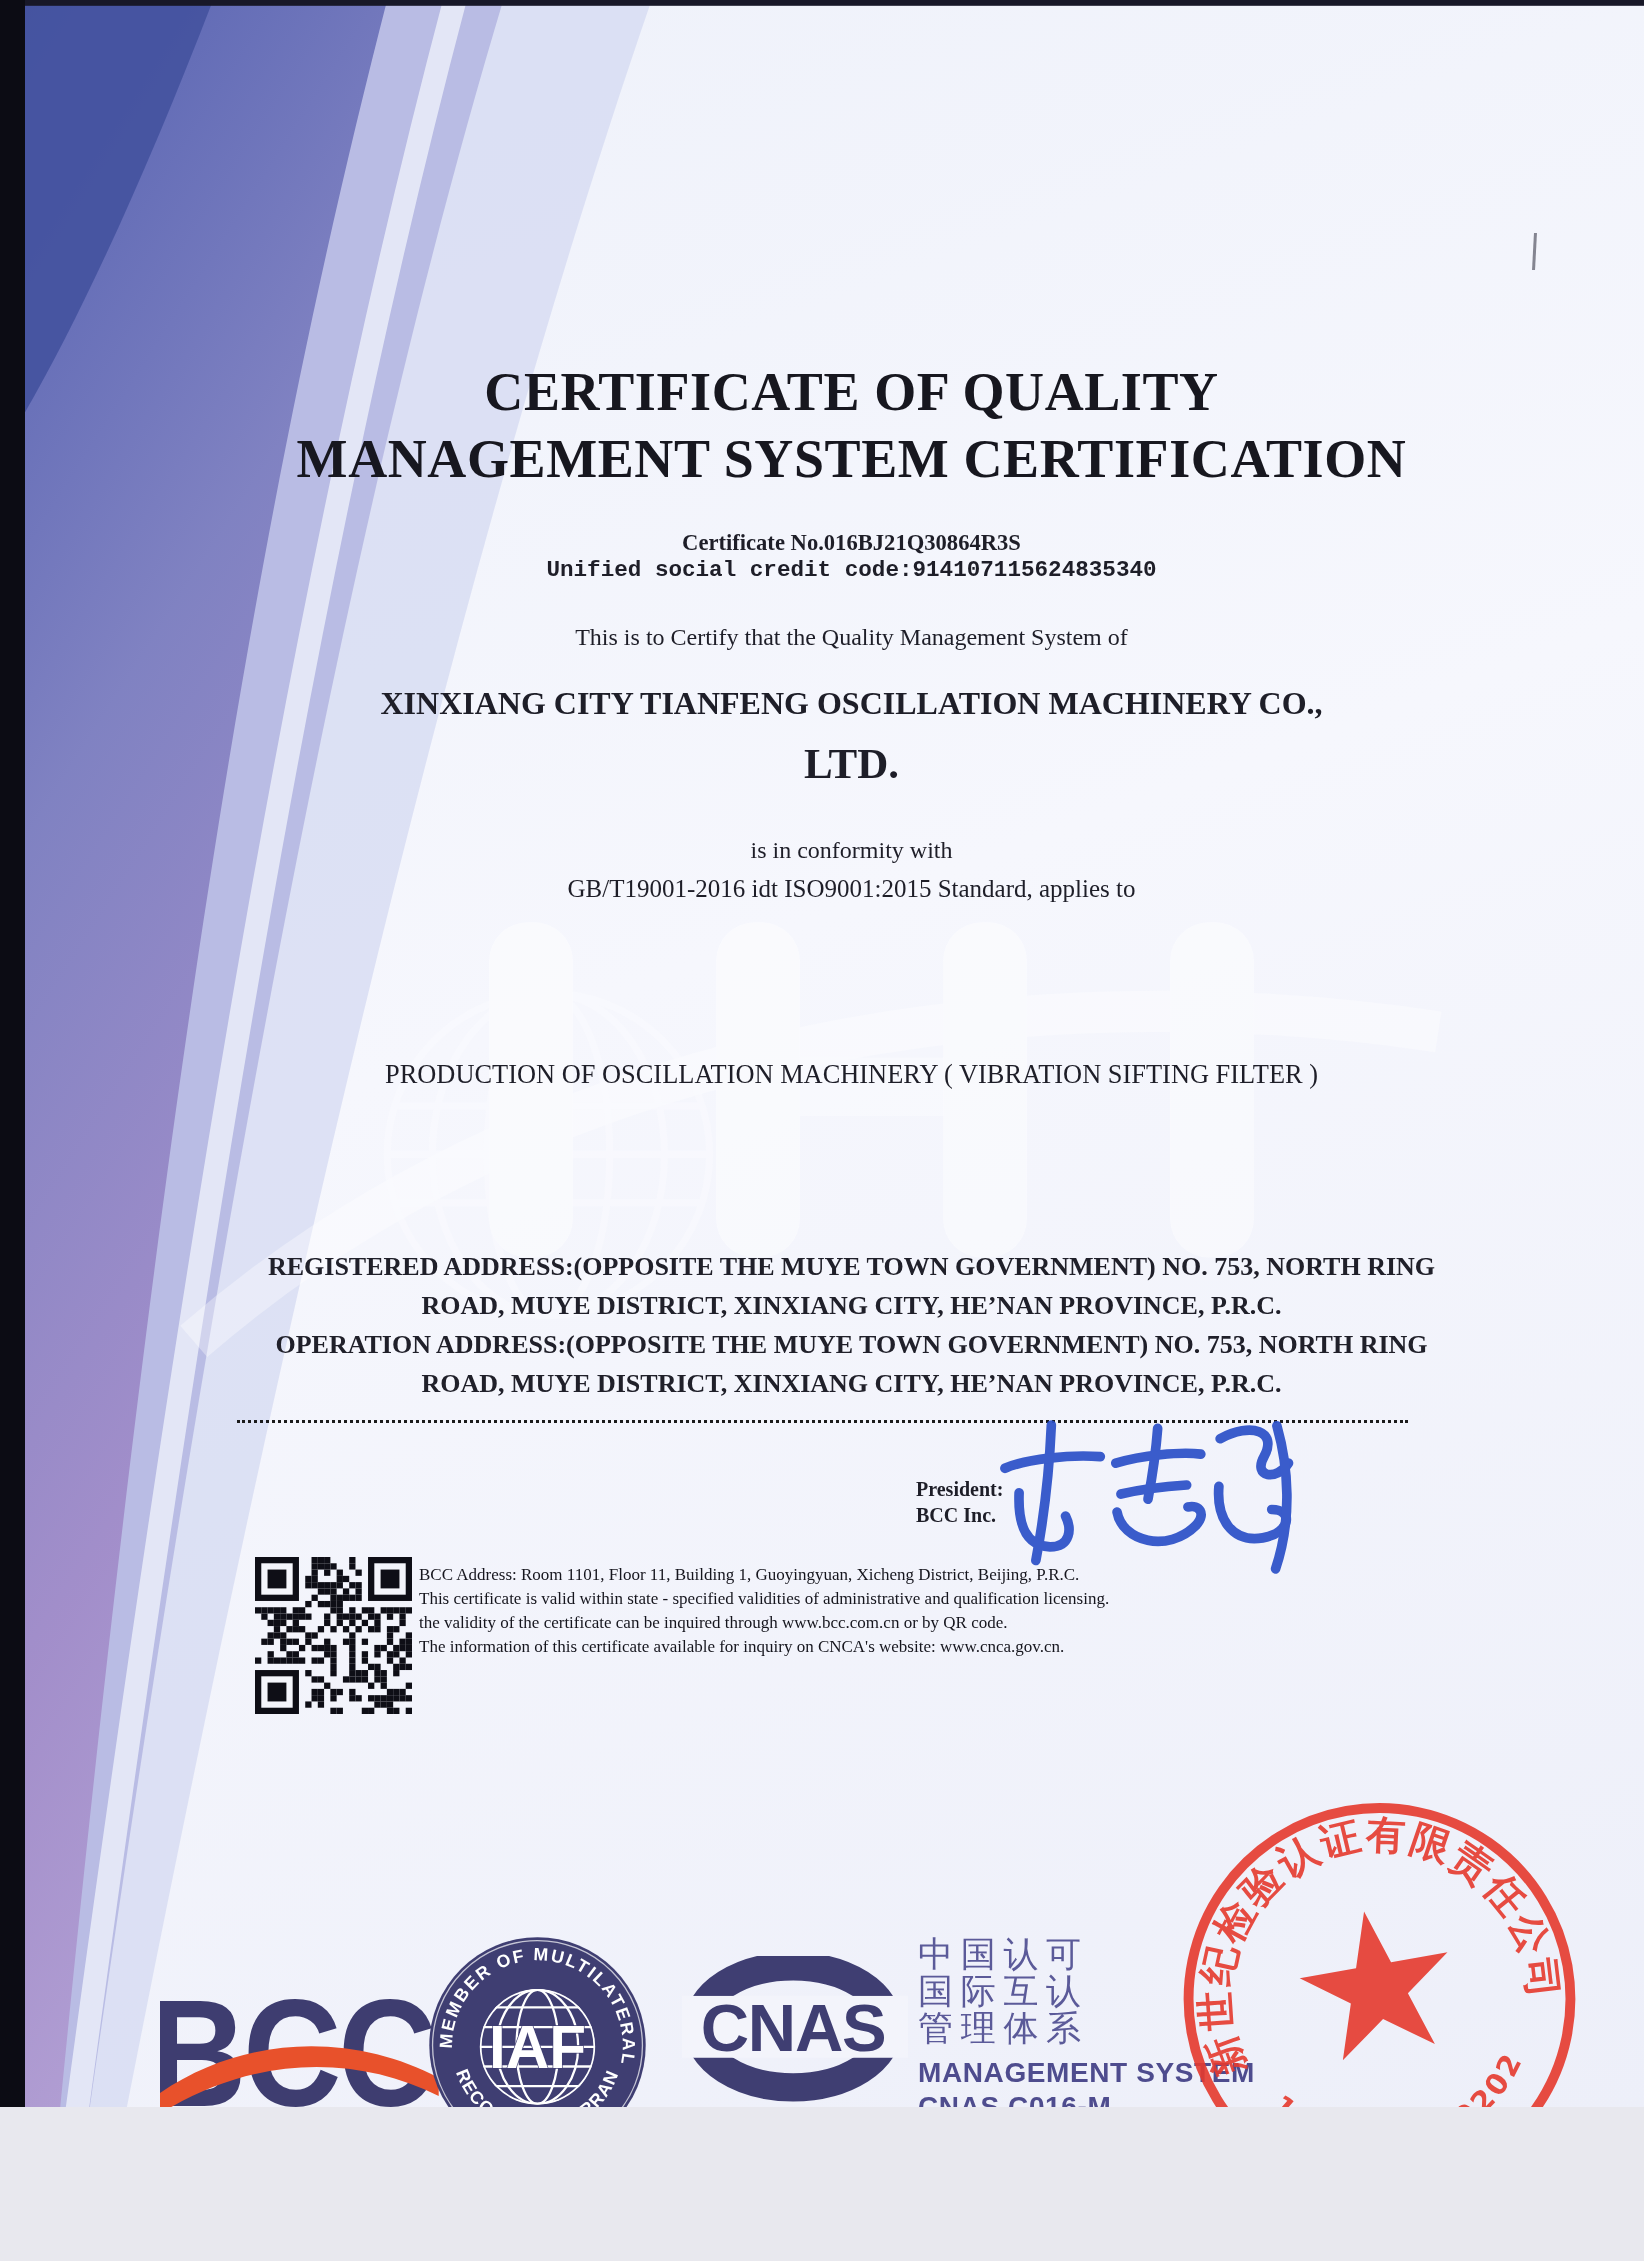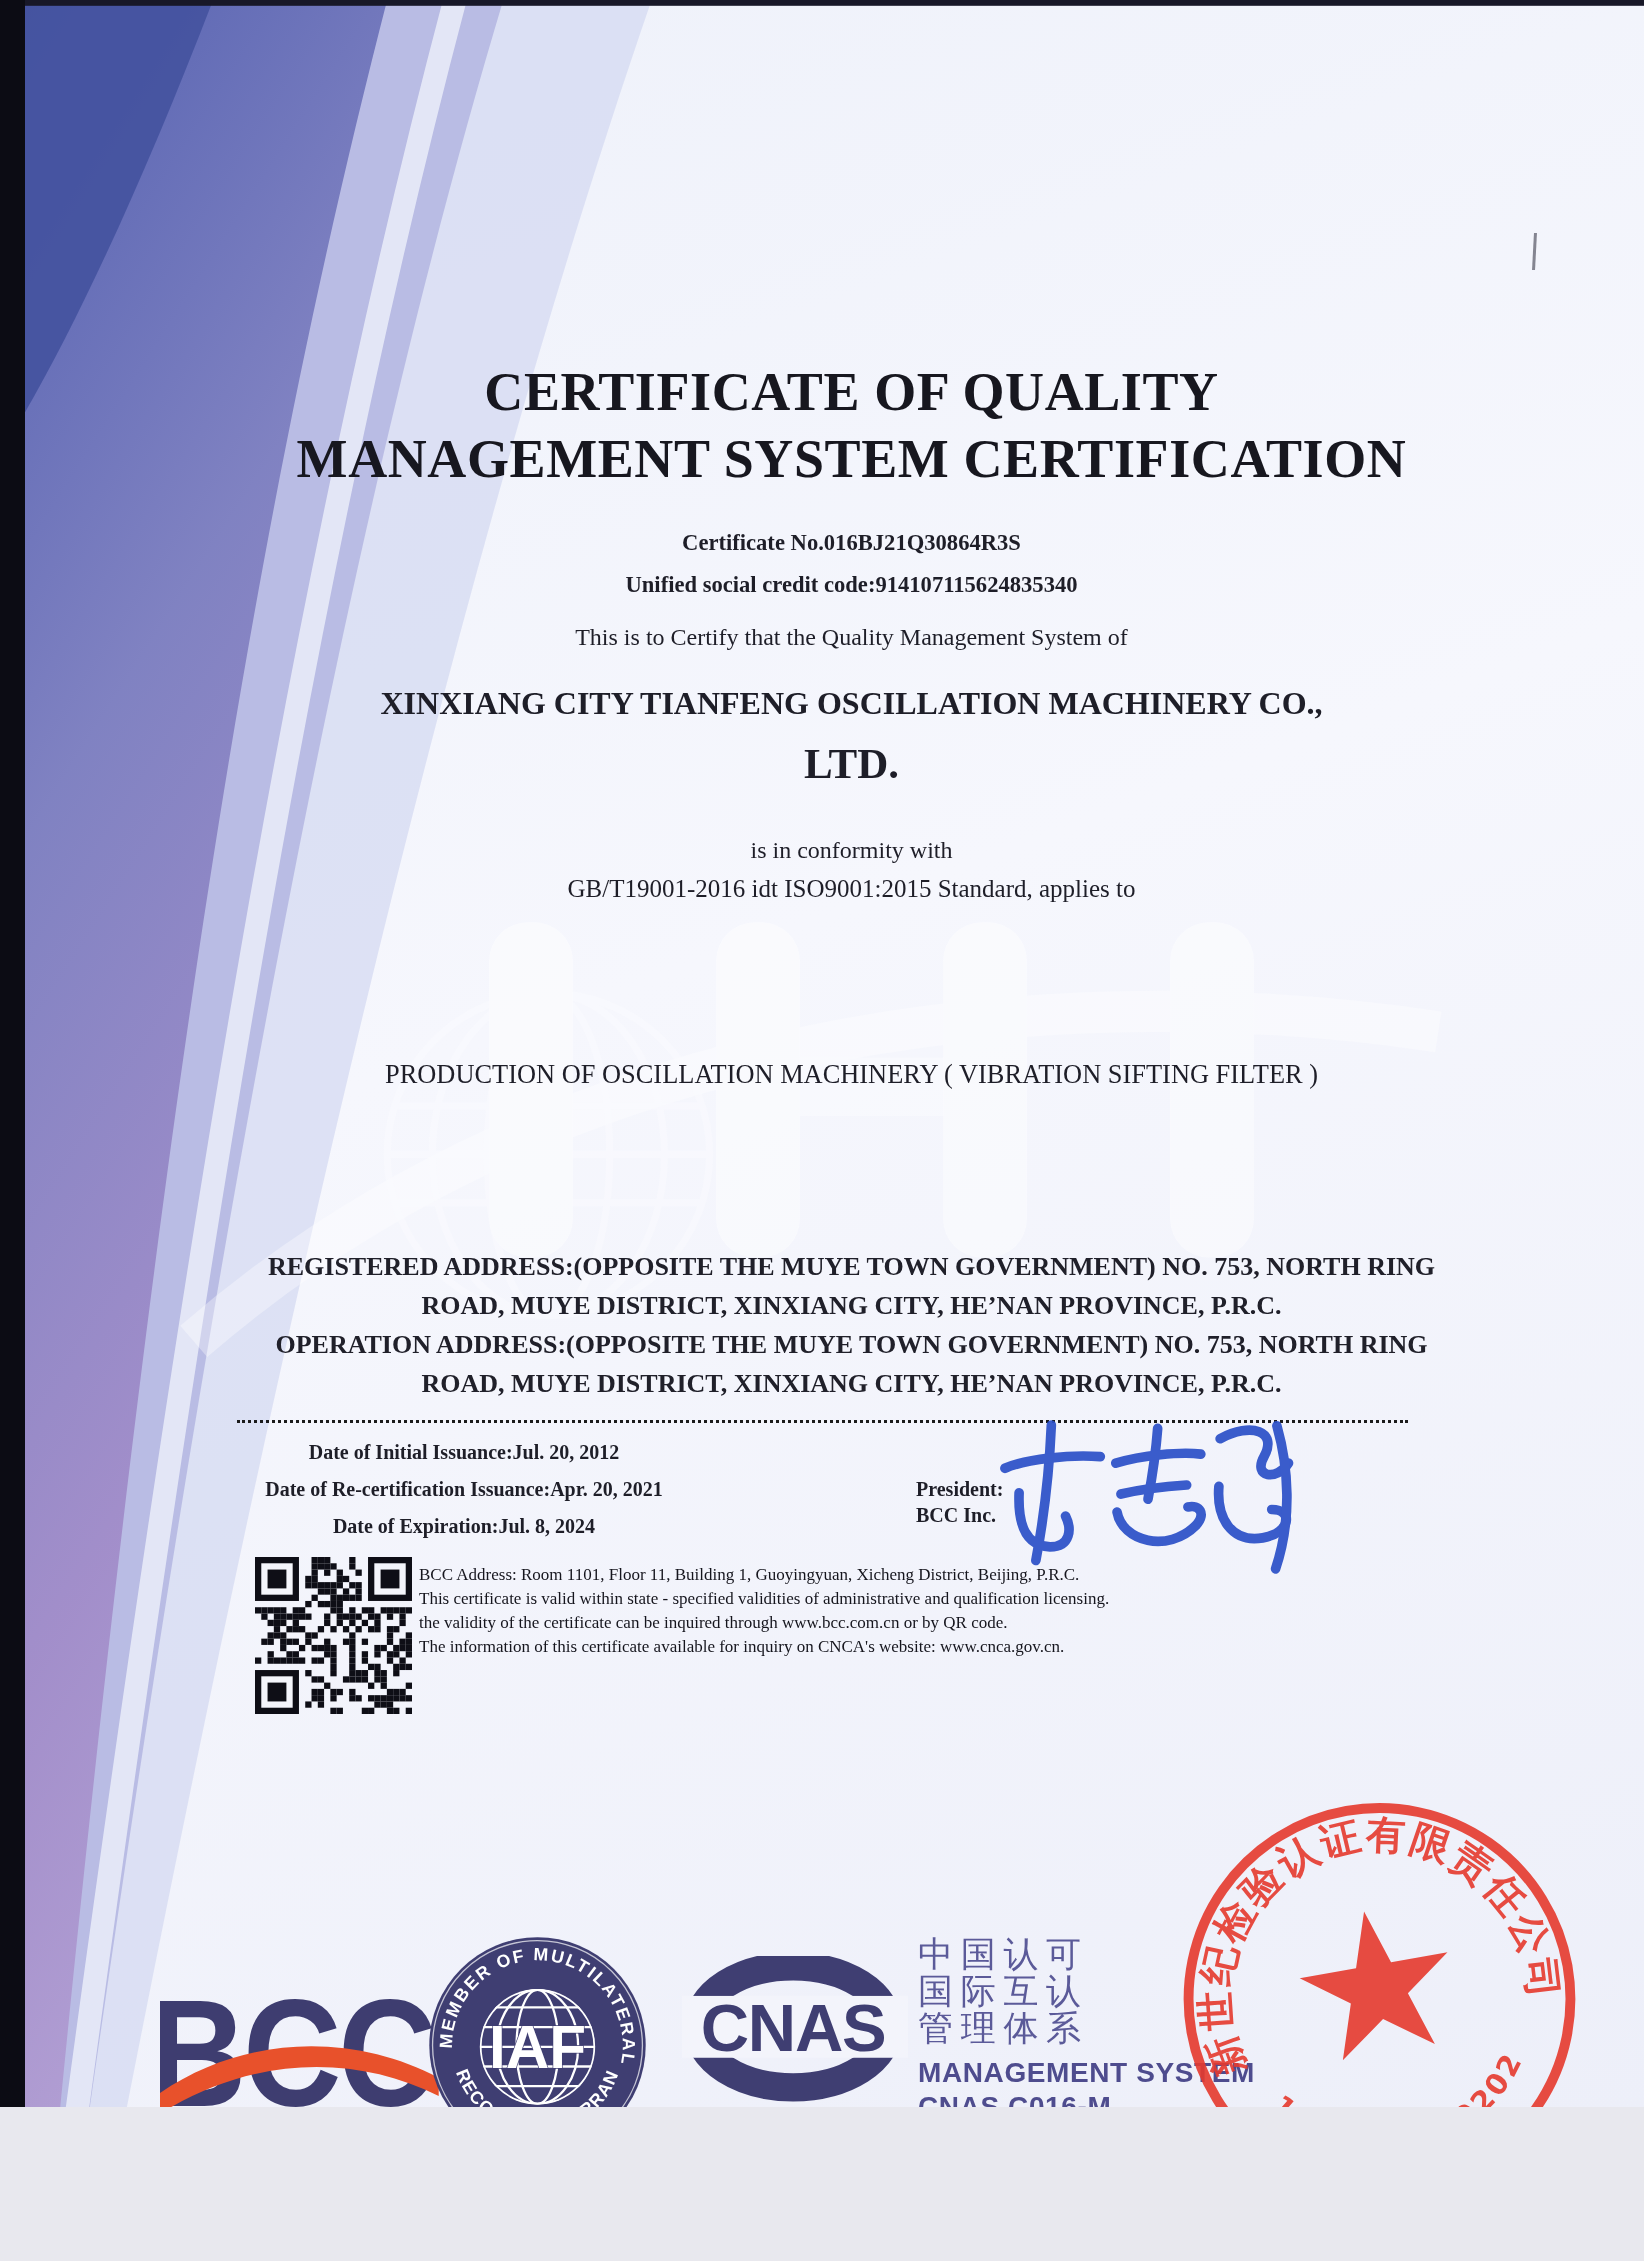--- a/index.html
+++ b/index.html
@@ -7,21 +7,21 @@
     background:linear-gradient(160deg,#eef1fa 0%,#f6f7fd 45%,#edeff9 100%);
     font-family:"Liberation Serif",serif;color:#1e1e28;}
   .abs{position:absolute;}
   .ctr{left:58px;right:0;text-align:center;}
   .bold{font-weight:bold;}
   .edge-left{left:0;top:0;width:24.5px;height:2261px;background:#0c0c14;z-index:5;}
   .bands{left:0;top:0;z-index:0;}
   .txt{z-index:2;}
   .title{top:359px;font-size:54px;line-height:67px;font-weight:bold;letter-spacing:0.6px;color:#17171f;}
   .certno{top:530px;font-size:22.6px;}
-  .credit{top:572px;font-size:22.6px;}
+  .credit{top:557px;font-size:22.6px;font-family:Liberation Mono, monospace;}
   .certify{top:624px;font-size:24px;}
   .company1{top:685px;font-size:32px;}
   .company2{top:739px;font-size:43px;}
   .conform{top:837px;font-size:24px;}
   .standard{top:875px;font-size:25px;}
   .scope{top:1059px;font-size:26.4px;}
   .address{top:1247px;font-size:26px;line-height:39px;font-weight:bold;color:#20202a;}
   .dotted{top:1420px;left:237px;width:1171px;border-top:3.9px dotted #1b1b1b;height:0;z-index:2;}
   .dates{left:161px;width:606px;top:1434px;font-size:20px;line-height:37px;font-weight:bold;text-align:center;}
   .bcc-inc{left:916px;top:1504px;font-size:20px;font-weight:bold;}
@@ -98,25 +98,20 @@
 
   <div class="abs ctr txt address">
     <div>REGISTERED ADDRESS:(OPPOSITE THE MUYE TOWN GOVERNMENT) NO. 753, NORTH RING</div>
     <div>ROAD, MUYE DISTRICT, XINXIANG CITY, HE’NAN PROVINCE, P.R.C.</div>
     <div>OPERATION ADDRESS:(OPPOSITE THE MUYE TOWN GOVERNMENT) NO. 753, NORTH RING</div>
     <div>ROAD, MUYE DISTRICT, XINXIANG CITY, HE’NAN PROVINCE, P.R.C.</div>
   </div>
 
   <div class="abs dotted"></div>
 
-  <div class="abs txt dates">
-    <div>Date of Initial Issuance:Jul. 20, 2012</div>
-    <div>Date of Re-certification Issuance:Apr. 20, 2021</div>
-    <div>Date of Expiration:Jul. 8, 2024</div>
-  </div>
 
   <div class="abs txt bcc-inc">BCC Inc.</div>
   <div class="abs txt president">President:</div>
 
   <div class="abs sig">
     <span class="sig-hidden">尚志强</span>
     <svg width="348" height="174" viewBox="0 0 540 270">
       <g stroke="#2b50c8" stroke-width="15" fill="none" stroke-linecap="round" stroke-linejoin="round" opacity="0.92">
         <path d="M120,25 C118,70 112,150 96,235"></path>
         <path d="M48,92 C80,78 150,70 196,74"></path>

